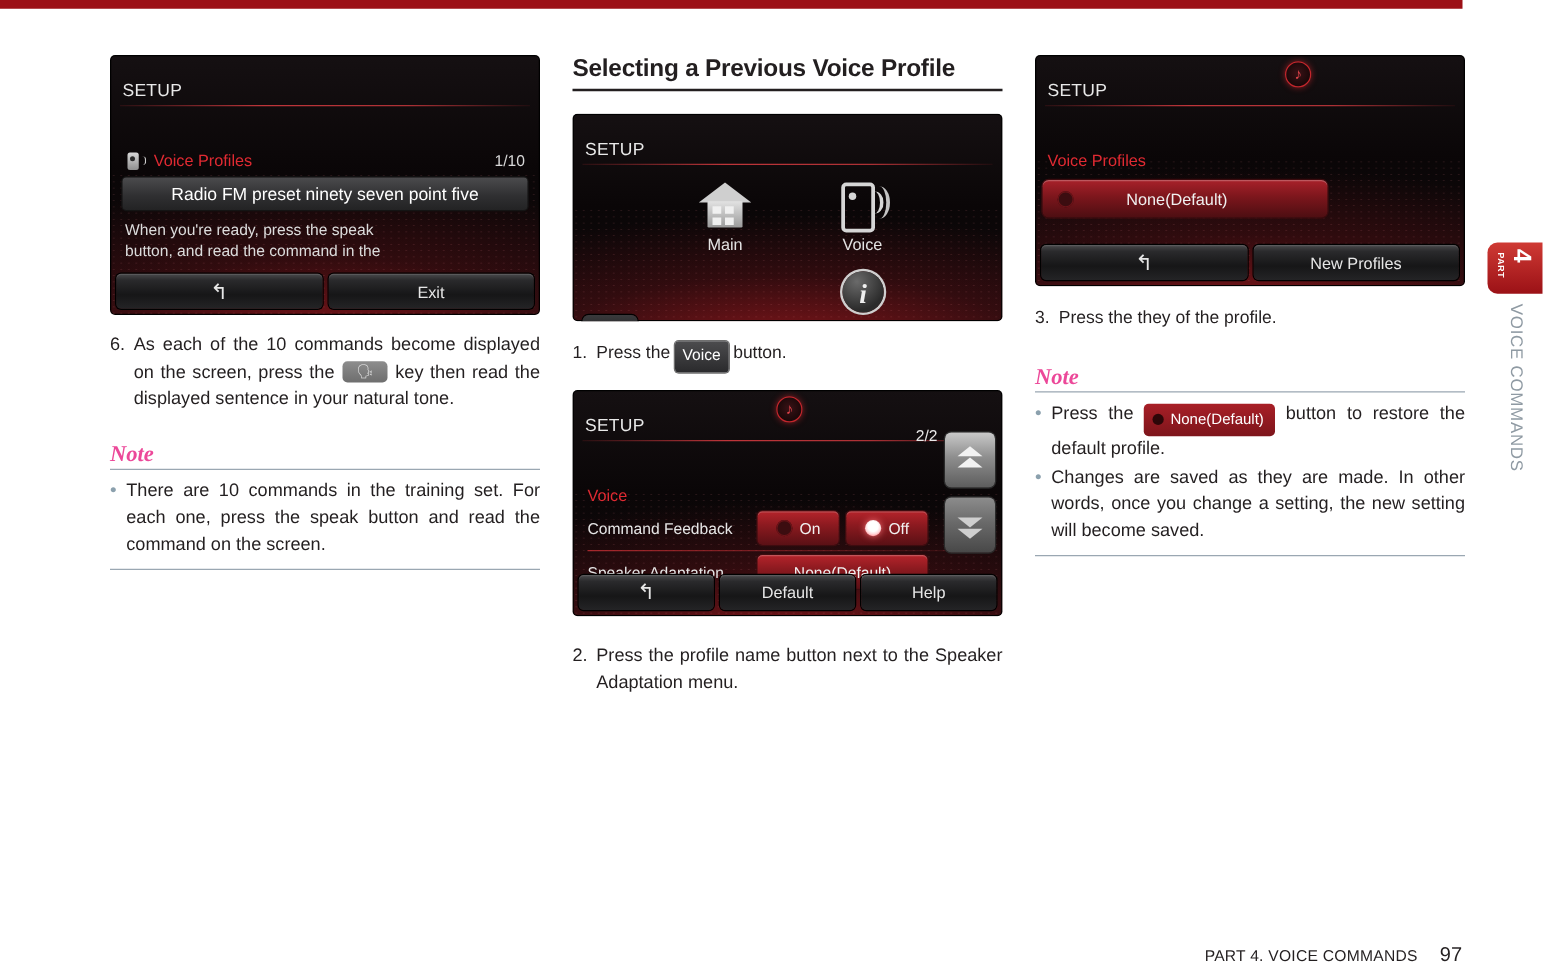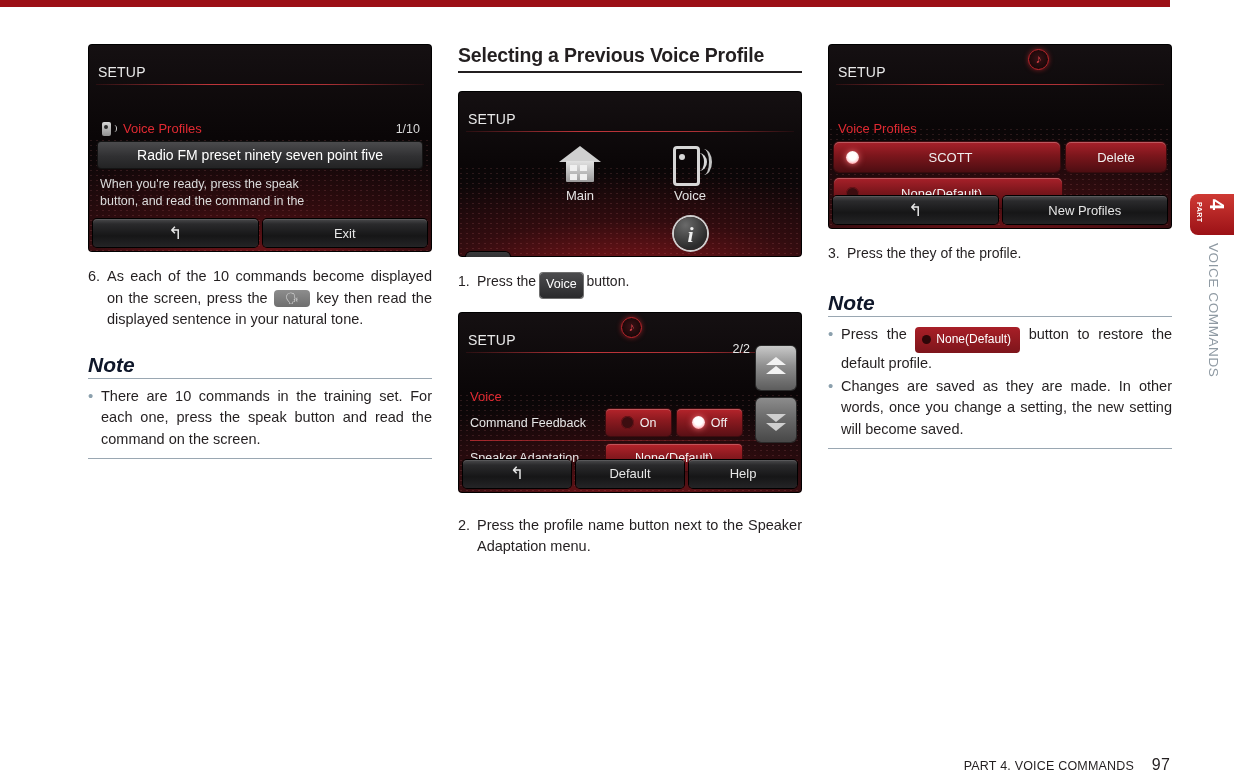--- a/index.html
+++ b/index.html
@@ -127,22 +127,22 @@
 
   
   .step{display:flex;font-size:14.5px;line-height:21.5px;color:#231f20;margin-top:14px;}
   .step .num{width:19px;flex:none;}
   .step .body{flex:1;text-align:justify;}
   .step.sm{font-size:14px;}
 
   .heading{font-size:19.5px;font-weight:bold;letter-spacing:-.2px;padding-bottom:4px;}
   .heading-rule{height:2px;background:#231f20;margin-bottom:18px;}
 
-  .note-h{font-family:Liberation Sans, sans-serif;font-style:italic;font-weight:bold;
-    color:#0f172a;font-size:21px;padding-bottom:1px;}
+  .note-h{font-family:Liberation Serif, serif;font-style:italic;font-weight:bold;
+    color:#ec4899;font-size:18px;padding-bottom:1px;}
   .note-rule{height:1px;background:#9aa7b2;margin-bottom:7px;}
   .note-end{height:1px;background:#9aa7b2;margin-top:8px;}
   .bullet{display:flex;font-size:14.5px;line-height:21.5px;margin-bottom:1px;}
   .bullet .bd{color:#8ba0ad;font-size:15px;width:13px;flex:none;line-height:20px;}
   .bullet .bt{flex:1;text-align:justify;}
 
   .inline-key{display:inline-block;vertical-align:-4px;width:36px;height:17px;border-radius:4px;
     background:linear-gradient(180deg,#8d8d8d,#6e6e6e);position:relative;margin:0 1px;}
   .inline-key .g{position:absolute;left:0;right:0;top:0;bottom:0;color:#e8e8e8;font-size:11px;
     text-align:center;line-height:17px;font-family:"DejaVu Sans",sans-serif;}
@@ -326,27 +326,20 @@
 
 <div class="col col-right">
 
   <div class="screen" style="height:185px;">
     <div class="dots"></div>
     <div class="sc-title">SETUP</div>
     <div class="cd-icon" style="left:200px;top:5px;"></div>
     <div class="sc-rule"></div>
     <div class="sc-sub" style="padding-left:10px;">Voice Profiles</div>
 
-    <div class="prow">
-      <div class="pbtn wide">
-        <span class="dot on"></span>
-        <span class="nm">SCOTT</span>
-      </div>
-      <div class="pbtn del">Delete</div>
-    </div>
 
     <div class="prow" style="padding-top:6px;">
       <div class="pbtn" style="width:228px;">
         <span class="dot"></span>
         <span class="nm" style="padding-right:38px;">None(Default)</span>
       </div>
     </div>
 
     <div class="btnrow" style="position:absolute;left:0;right:0;bottom:0;">
       <div class="hbtn">

